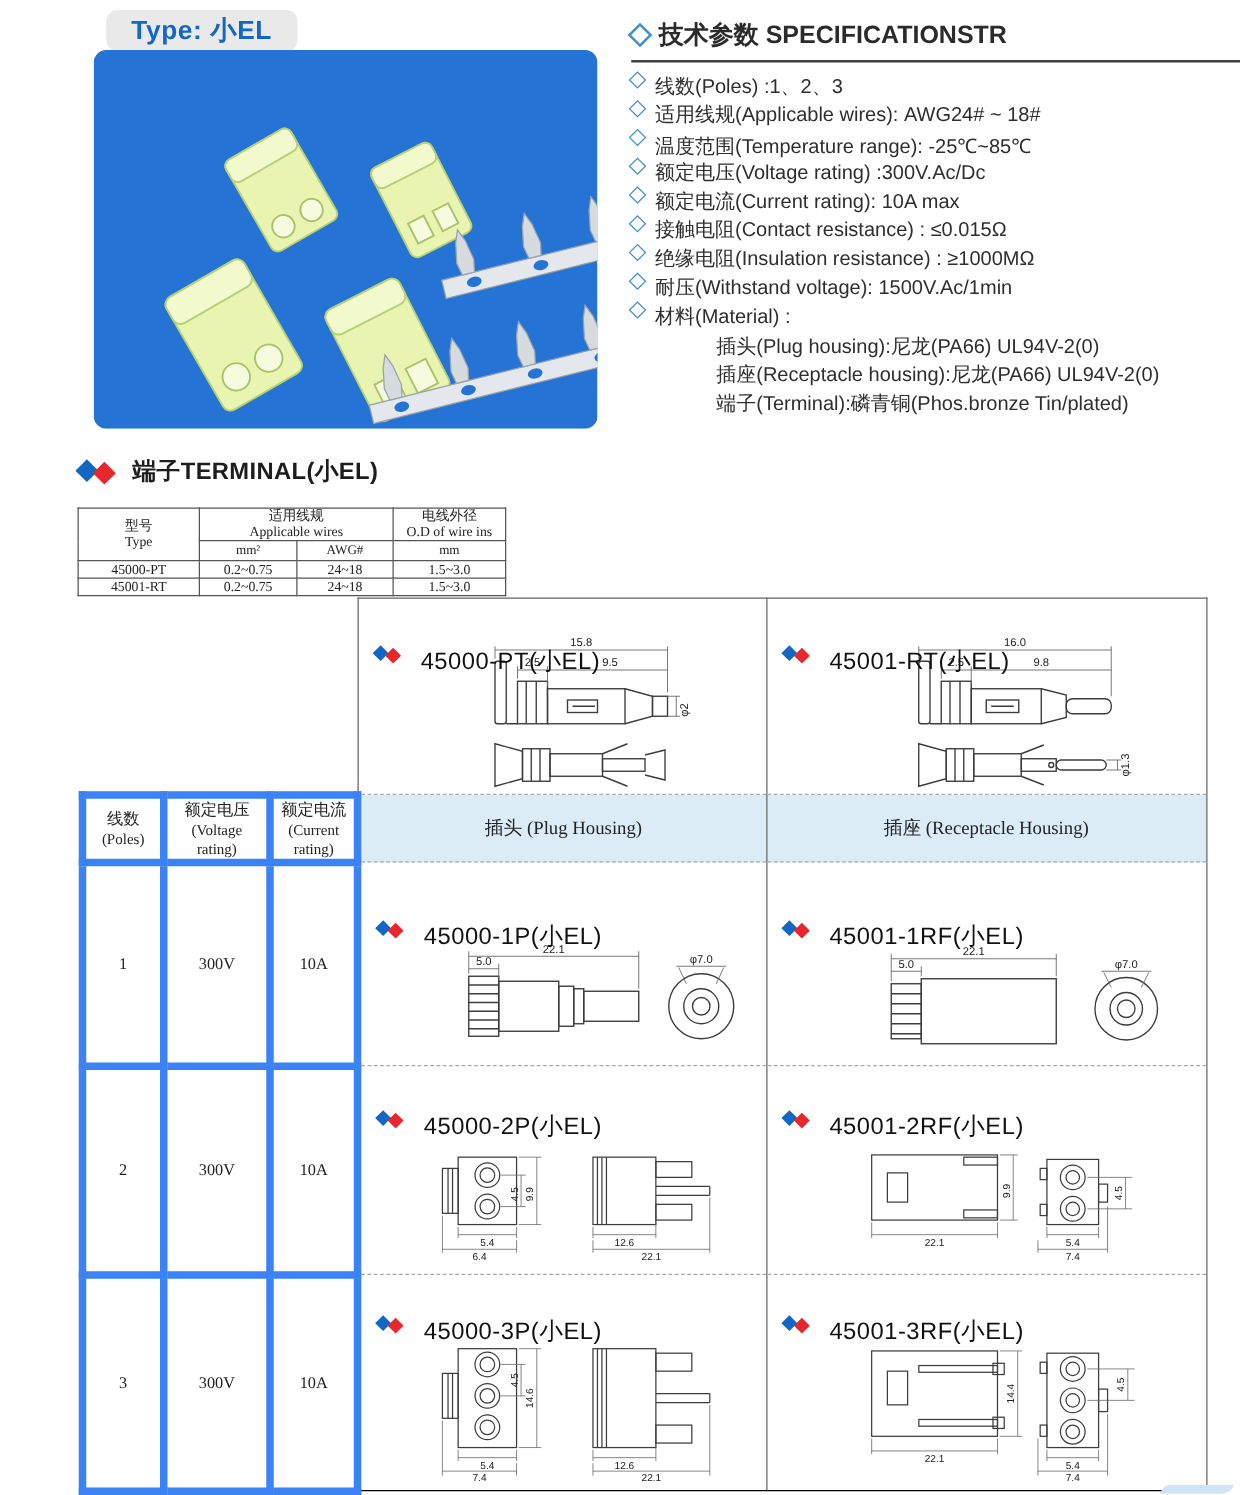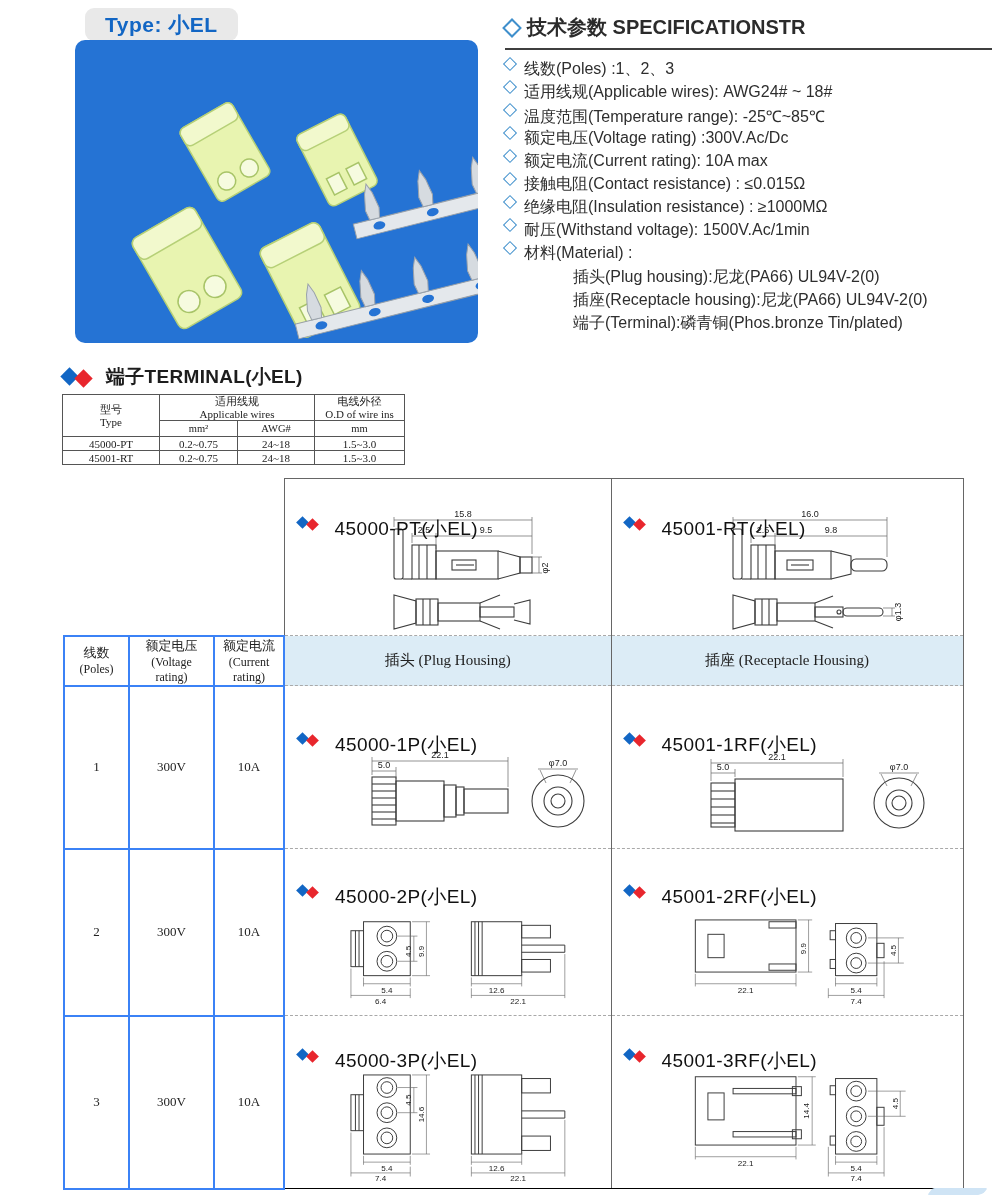--- a/index.html
+++ b/index.html
@@ -29,32 +29,32 @@
     color:#1d1d1d;letter-spacing:0.3px;}
   .dpair{position:relative;display:inline-block;width:24px;height:14px;}
   .dpair i{position:absolute;width:9px;height:9px;transform:rotate(45deg);}
   .dpair .db{left:1px;top:2px;background:#1266c4;}
   .dpair .dr{left:11px;top:4px;background:#e8262d;}
   .dpair.lg{width:32px;height:20px;}
   .dpair.lg i{width:13px;height:13px;}
   .dpair.lg .db{left:1px;top:3px;}
   .dpair.lg .dr{left:15px;top:5px;}
 
-  .tterm{border-collapse:collapse;margin-top:4px;font-family:"Liberation Serif",serif;color:#222;}
+  .tterm{border-collapse:collapse;margin-top:16px;font-family:"Liberation Serif",serif;color:#222;}
   .tterm td{border:1px solid #555;text-align:center;padding:0;vertical-align:middle;}
   .tterm .h1{font-size:11px;line-height:12.5px;}
   .tterm .h2{font-size:10.5px;height:15px;}
   .tterm .dr-row td{font-size:11px;height:13px;}
 
   
   .mt{position:absolute;left:63px;top:478px;border-collapse:collapse;table-layout:fixed;
       font-family:"Liberation Serif",serif;}
   .mt td{padding:0;vertical-align:middle;}
   .c-blank{border:none;}
-  .c-std{border:2px solid #3b82f6;text-align:center;font-size:13px;color:#222;}
+  .c-std{border:6px solid #3b82f6;text-align:center;font-size:13px;color:#222;}
   .c-std .en{font-size:12px;}
   .c-draw{border-left:1px solid #666;border-right:1px solid #666;
           border-top:1px dashed #a9a9a9;border-bottom:1px dashed #a9a9a9;}
   .c-draw.top{border-top:1px solid #666;}
   .c-draw.bot{border-bottom:1px solid #000000;}
   .c-band{background:#dcecf6;border-left:1px solid #666;border-right:1px solid #666;
           border-top:1px dashed #a9a9a9;border-bottom:1px dashed #a9a9a9;
           text-align:center;font-size:15px;color:#222;}
   .dcell{position:relative;width:100%;height:100%;}
   .dtitle{position:absolute;top:9px;left:12px;display:flex;gap:14px;

